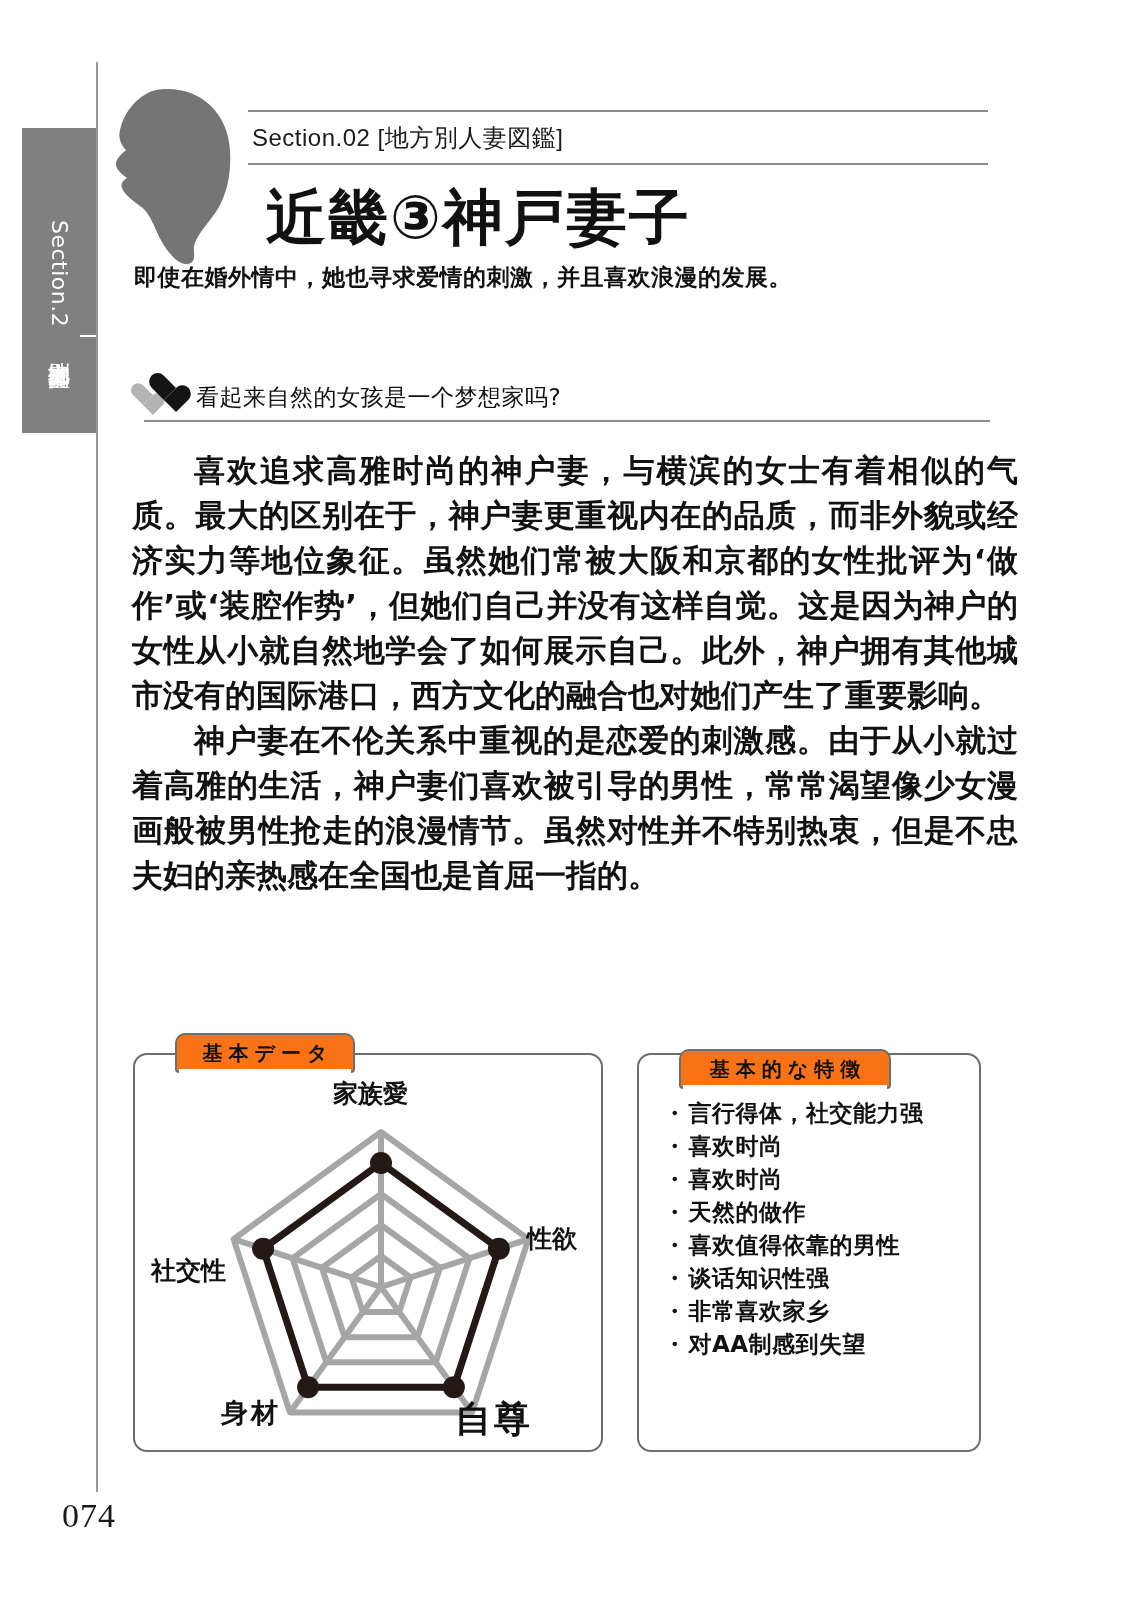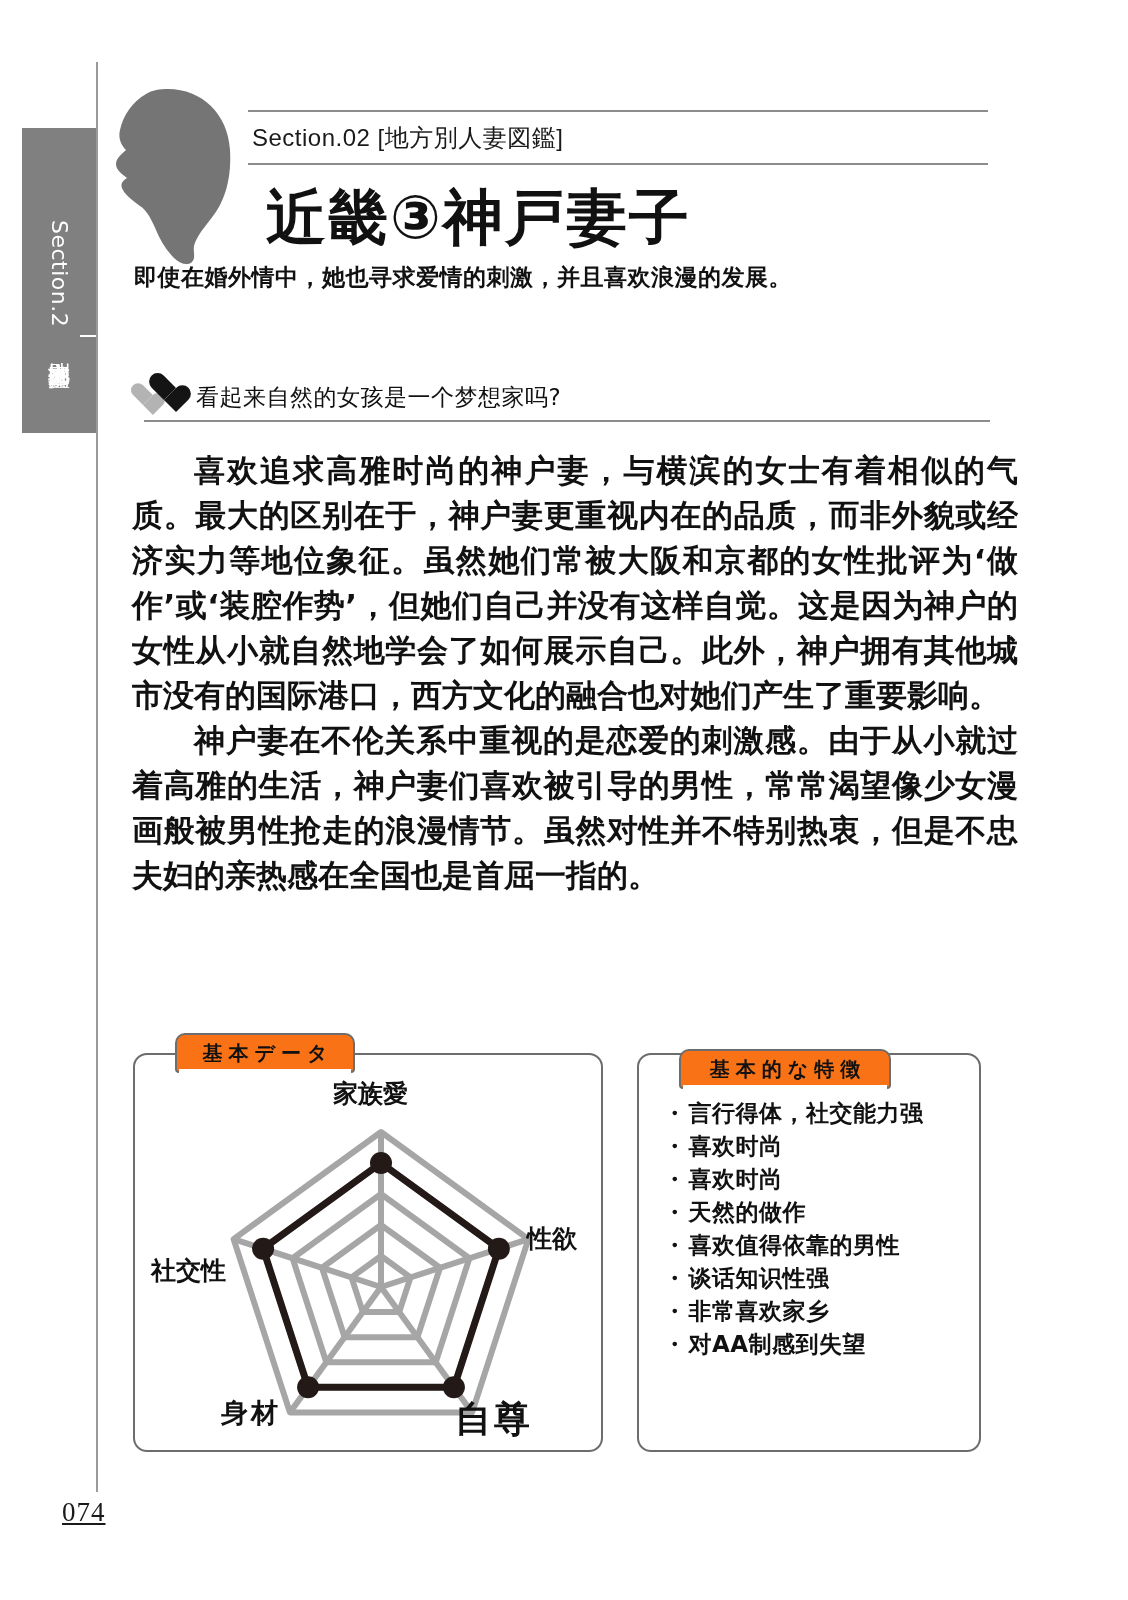--- a/index.html
+++ b/index.html
@@ -262,24 +262,23 @@
   .lbl-left  { left: 16px;  top: 167px; margin-top: 32px; }
   .lbl-bl    { left: 86px;  top: 340px; font-size: 27px; letter-spacing: 3px; }
   .lbl-br    { left: 320px; top: 340px; font-size: 36px; letter-spacing: 3px; }
 
   
   .page-number {
     position: absolute;
     left: 62px;
     top: 1497px;
     font-family: "Liberation Serif", "DejaVu Serif", serif;
-    font-size: 27px;
+    font-size: 34px;
     color: #1a1a1a;
     letter-spacing: 1px;
-    text-decoration: underline;
   }
 </style>
 </head>
 <body>
 
 <div id="page">
 
   <div class="page-rule"></div>
 
   <div class="section-tab">

